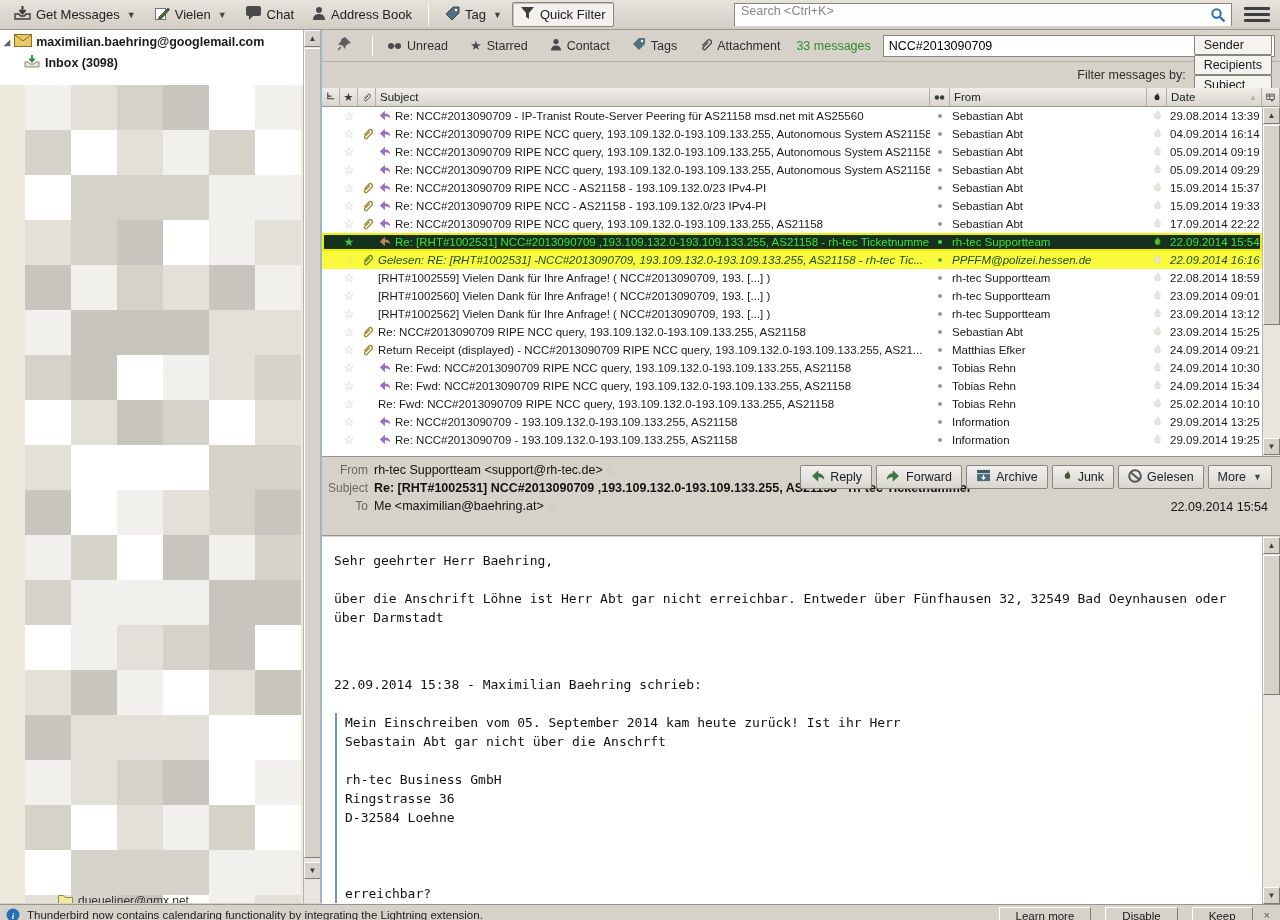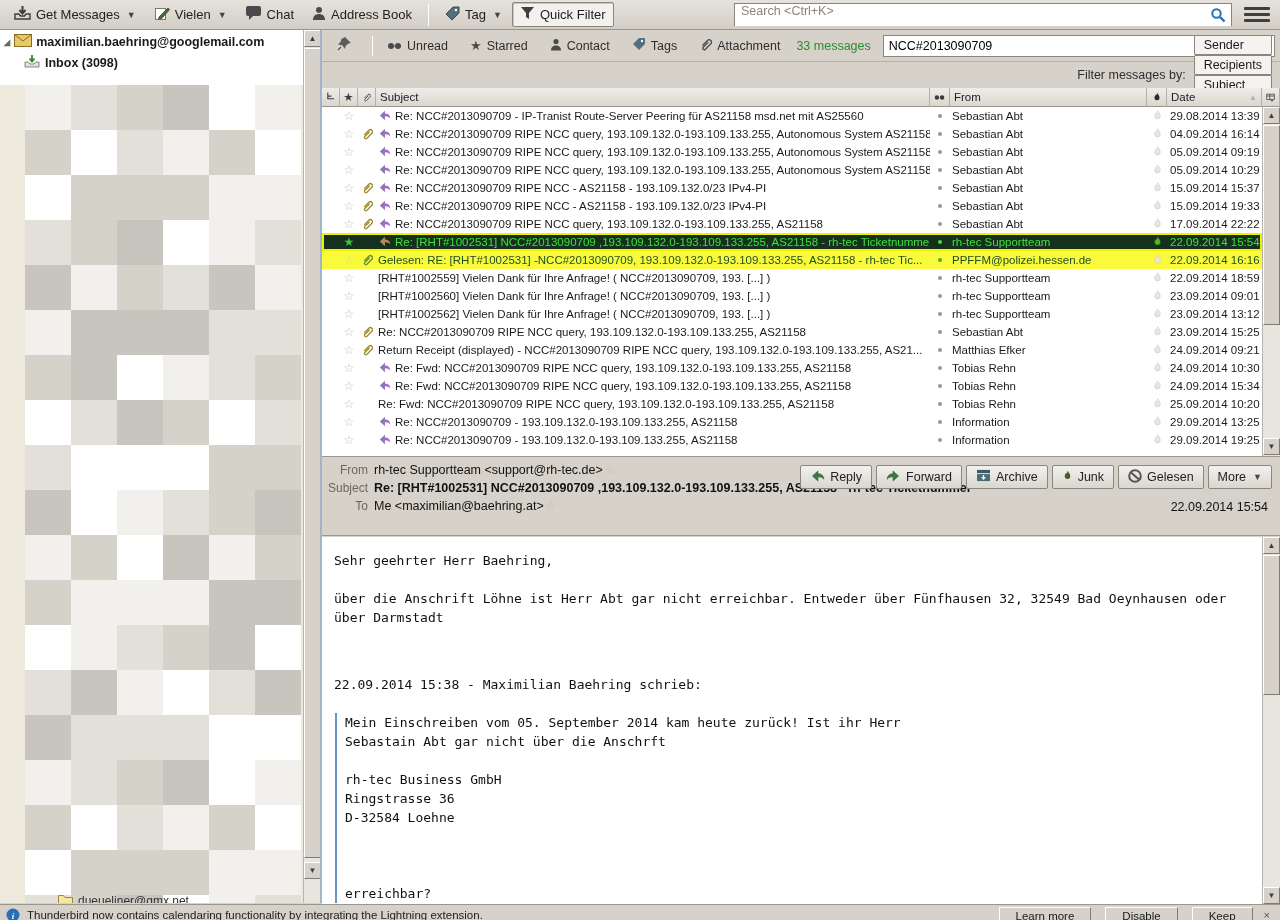--- a/index.html
+++ b/index.html
@@ -73,21 +73,21 @@
   .c-subj { flex:1 1 auto; overflow:hidden; display:flex; align-items:center; gap:4px; padding-left:2px; }
   .c-dot { flex:0 0 20px; display:flex; justify-content:center; }
   .c-from { flex:0 0 197px; overflow:hidden; padding-left:2px; }
   .c-junk { flex:0 0 20px; display:flex; justify-content:center; }
   .c-date { flex:0 0 95px; padding-left:3px; }
   .dot { width:4px; height:4px; border-radius:50%; background:#9a968e; }
   .star-o { color:#c4c0b8; font-size:12px; }
   .mrow.selected { background:#15301c; color:#3fe03f; outline:2px solid #f0f000; outline-offset:-2px; }
   .mrow.selected .dot { background:#3fe03f; }
   .mrow.selected .star-o { color:#3cc53c; }
-  .mrow.tagged { background:#fafa3c; color:#1f4f1f; }
+  .mrow.tagged { background:#fafa3c; color:#1f4f1f;font-style:italic; }
   .mrow.tagged .dot { background:#57a82a; }
   .mrow.tagged .star-o { color:#e0e06a; }
   .list-sb { position:absolute; top:107px; left:1262px; width:18px; height:349px; background:#e8e5de; border-left:1px solid #b8b4ac; }
 
   
   .hsplit { position:absolute; top:456px; left:322px; width:958px; height:4px; background:#d6d2ca; border-top:1px solid #9a968e; }
 
   
   .rhead { position:absolute; top:460px; left:322px; width:958px; height:76px; background:#d6d2ca; border-bottom:1px solid #9a968e; }
   .rh-row { display:flex; align-items:baseline; padding:3px 0 1px 0; }
@@ -515,21 +515,21 @@
       </span>
       <span class="c-dot">
         <span class="dot"></span>
       </span>
       <span class="c-from">Sebastian Abt</span>
       <span class="c-junk">
         <span><svg width="11" height="13" viewBox="0 0 16 16">
             <path d="M8 1c1.5 3 4 4 4 8a4 4 0 0 1-8 0c0-2 .8-3.2 1.6-4.4C6.4 6 8 4 8 1z" fill="#e9e6de" stroke="#d2cfc6" stroke-width="1"></path>
           </svg></span>
       </span>
-      <span class="c-date">05.09.2014 10:29</span>
+      <span class="c-date">05.09.2014 09:29</span>
     </div>
     <div class="mrow normal">
       <span class="c-thread"></span>
       <span class="c-star">
         <span class="star-o">☆</span>
       </span>
       <span class="c-clip">
         <span><svg width="12" height="13" viewBox="0 0 13 14">
             <path d="M3.5 8.5l5-5a2.3 2.3 0 0 1 3.3 3.3l-5.6 5.6a1.5 1.5 0 0 1-2.1-2.1l5.2-5.2" fill="none" stroke="#9a8a2a" stroke-width="1.4"></path>
           </svg></span>
@@ -663,21 +663,21 @@
       </span>
       <span class="c-dot">
         <span class="dot"></span>
       </span>
       <span class="c-from">rh-tec Supportteam</span>
       <span class="c-junk">
         <span><svg width="11" height="13" viewBox="0 0 16 16">
             <path d="M8 1c1.5 3 4 4 4 8a4 4 0 0 1-8 0c0-2 .8-3.2 1.6-4.4C6.4 6 8 4 8 1z" fill="#e9e6de" stroke="#d2cfc6" stroke-width="1"></path>
           </svg></span>
       </span>
-      <span class="c-date">22.09.2014 18:59</span>
+      <span class="c-date">22.08.2014 18:59</span>
     </div>
     <div class="mrow normal">
       <span class="c-thread"></span>
       <span class="c-star">
         <span class="star-o">☆</span>
       </span>
       <span class="c-clip"></span>
       <span class="c-subj">
         <span>[RHT#1002560] Vielen Dank für Ihre Anfrage! ( NCC#2013090709, 193. [...] )</span>
       </span>
@@ -817,21 +817,21 @@
       </span>
       <span class="c-dot">
         <span class="dot"></span>
       </span>
       <span class="c-from">Tobias Rehn</span>
       <span class="c-junk">
         <span><svg width="11" height="13" viewBox="0 0 16 16">
             <path d="M8 1c1.5 3 4 4 4 8a4 4 0 0 1-8 0c0-2 .8-3.2 1.6-4.4C6.4 6 8 4 8 1z" fill="#e9e6de" stroke="#d2cfc6" stroke-width="1"></path>
           </svg></span>
       </span>
-      <span class="c-date">25.09.2014 10:20</span>
+      <span class="c-date">25.02.2014 10:10</span>
     </div>
     <div class="mrow normal">
       <span class="c-thread"></span>
       <span class="c-star">
         <span class="star-o">☆</span>
       </span>
       <span class="c-clip"></span>
       <span class="c-subj">
         <span><svg width="13" height="11" viewBox="0 0 15 13">
             <path d="M2 6.5L8 1v3c4 0 6 2 6.5 6-1.7-1.8-3.5-2.6-6.5-2.6V12z" fill="#9a6fc0"></path>

